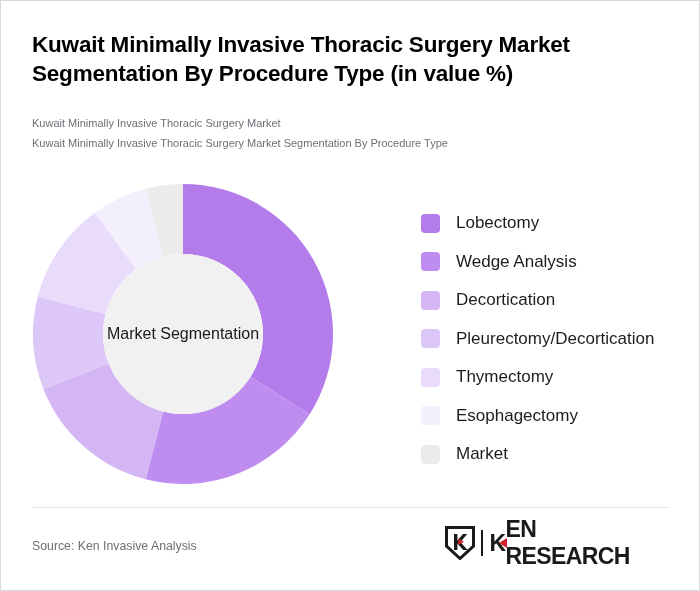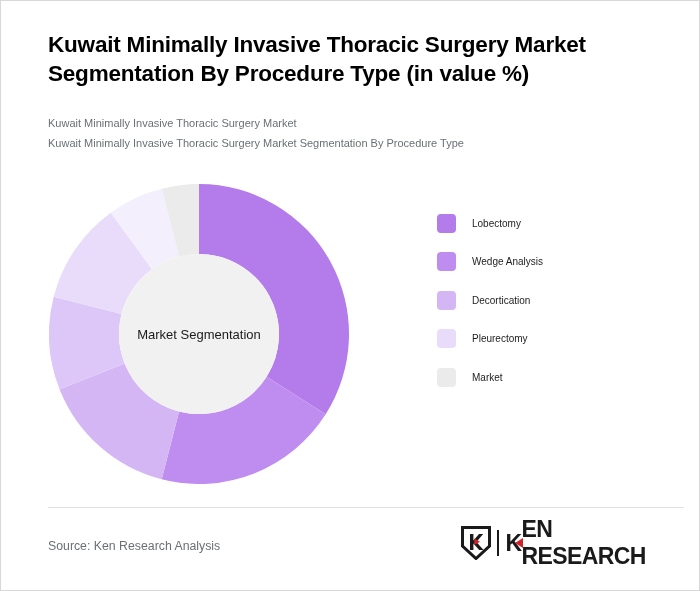--- a/index.html
+++ b/index.html
@@ -14,21 +14,21 @@
     position: relative;
     width: 700px;
     height: 591px;
     background: #ffffff;
     border: 1px solid #d8d8d8;
     box-sizing: border-box;
     overflow: hidden;
   }
   .inner {
     position: absolute;
-    left: 16px; top: 0;
+    left: 0; top: 0;
     width: 624px;
     height: 589px;
   }
 
   
   .title {
     position: absolute;
     left: 31px;
     top: 29px;
     width: 618px;
@@ -60,21 +60,21 @@
   .donut-svg { display: block; }
   .donut-center-label {
     position: absolute;
     left: 0;
     top: 0;
     width: 300px;
     height: 300px;
     display: flex;
     align-items: center;
     justify-content: center;
-    font-size: 13px;
+    font-size: 16px;
     color: #1a1a1a;
     pointer-events: none;
     text-align: right;
   }
 
   
   .legend {
     position: absolute;
     left: 420px;
     top: 203px;
@@ -86,21 +86,21 @@
     height: 38.5px;
   }
   .legend-swatch {
     width: 19px;
     height: 19px;
     border-radius: 4px;
     flex: 0 0 auto;
   }
   .legend-label {
     margin-left: 16px;
-    font-size: 10px;
+    font-size: 17px;
     color: #1d1d1d;
     white-space: nowrap;
   }
 
   
   .divider {
     position: absolute;
     left: 31px;
     top: 506px;
     width: 636px;
@@ -180,32 +180,40 @@
         </div>
         <div class="legend-item">
           <span class="legend-swatch" style="background: rgb(191, 141, 240);"></span>
           <span class="legend-label">Wedge Analysis</span>
         </div>
         <div class="legend-item">
           <span class="legend-swatch" style="background: rgb(213, 182, 245);"></span>
           <span class="legend-label">Decortication</span>
         </div>
         <div class="legend-item">
+          <span class="legend-swatch" style="background: rgb(221, 199, 248);"></span>
+          <span class="legend-label">Pleurectomy/Decortication</span>
+        </div>
+        <div class="legend-item">
           <span class="legend-swatch" style="background: rgb(232, 220, 250);"></span>
-          <span class="legend-label">Pleurectomy</span>
+          <span class="legend-label">Thymectomy</span>
+        </div>
+        <div class="legend-item">
+          <span class="legend-swatch" style="background: rgb(244, 239, 252);"></span>
+          <span class="legend-label">Esophagectomy</span>
         </div>
         <div class="legend-item">
           <span class="legend-swatch" style="background: rgb(235, 235, 235);"></span>
           <span class="legend-label">Market</span>
         </div>
       </div>
 
     <div class="divider"></div>
 
-    <div class="source">Source: Ken Research Analysis</div>
+    <div class="source">Source: Ken Invasive Analysis</div>
 
     <div class="logo">
       <svg class="logo-mark" width="30" height="34" viewBox="0 0 30 34">
         <path d="M1.5 1.5 H28.5 V20 L15 32.5 L1.5 20 Z" fill="#ffffff" stroke="#1a1a1a" stroke-width="3"></path>
         <path d="M9 8 V24 H12.4 V17.6 L18.2 24 H22.6 L15.4 16 L22.2 8 H18 L12.4 14.6 V8 Z" fill="#1a1a1a"></path>
         <path d="M13.2 12.6 L19 15.8 L13.2 19 Z" fill="#cf2229"></path>
       </svg>
       <div style="width:2px;height:26px;background:#1a1a1a;margin-left:6px;"></div>
       <div class="logo-word">
         <span class="logo-k-wrap">

